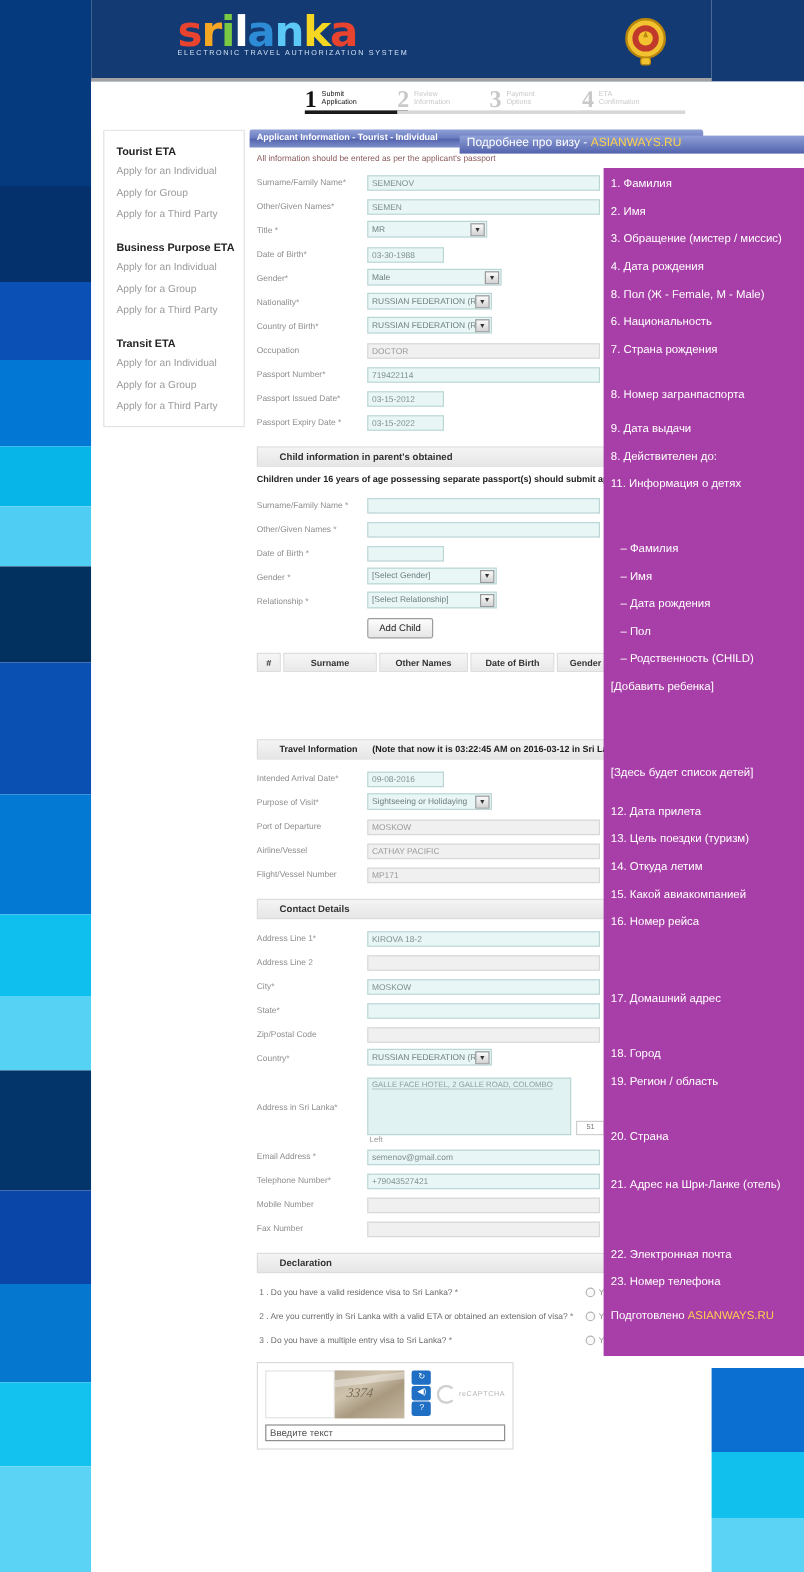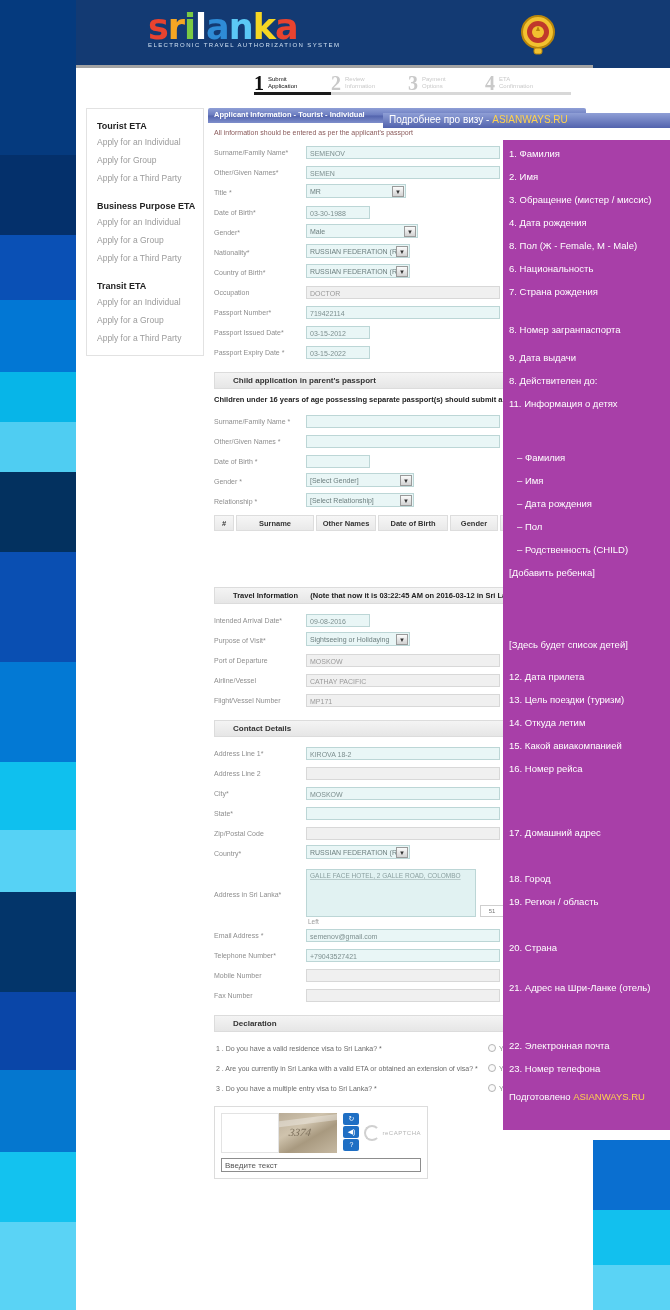--- a/index.html
+++ b/index.html
@@ -332,21 +332,21 @@
             <div class="inp w-date">03-15-2012</div>
           </div>
       </div>
       <div class="frow">
         <div class="flabel">Passport Expiry Date *</div>
         <div class="fctl">
             <div class="inp w-date">03-15-2022</div>
           </div>
       </div>
 
-      <div class="section-bar">Child application in parent's passport</div>
+      <div class="section-bar">Child information in parent's obtained</div>
       <div class="child-note">Children under 16 years of age possessing separate passport(s) should submit application(s)</div>
 
       <div class="frow">
         <div class="flabel">Surname/Family Name *</div>
         <div class="fctl">
             <div class="inp w-full empty">.</div>
           </div>
       </div>
       <div class="frow">
         <div class="flabel">Other/Given Names *</div>
@@ -362,25 +362,28 @@
       </div>
       <div class="frow">
         <div class="flabel">Gender *</div>
         <div class="fctl"><div class="sel w-sel"><span>[Select Gender]</span><span class="arrow">▼</span></div></div>
       </div>
       <div class="frow">
         <div class="flabel">Relationship *</div>
         <div class="fctl"><div class="sel w-sel"><span>[Select Relationship]</span><span class="arrow">▼</span></div></div>
       </div>
 
+      <div class="addchild-wrap">
+        <span class="btn">Add Child</span>
+      </div>
 
       <div id="child-table">
         <div class="th" style="width:20px">#</div>
         <div class="th" style="width:78px">Surname</div>
-        <div class="th" style="width:60px">Other Names</div>
+        <div class="th" style="width:74px">Other Names</div>
         <div class="th" style="width:70px">Date of Birth</div>
         <div class="th" style="width:48px">Gender</div>
         <div class="th" style="width:62px">Relationship</div>
       </div>
       <div class="child-empty"></div>
 
       <div class="section-bar">
         <span class="sub">Travel Information</span>
         <span class="sub" style="margin-left:10px">(Note that now it is 03:22:45 AM on 2016-03-12 in Sri Lank</span>
       </div>

